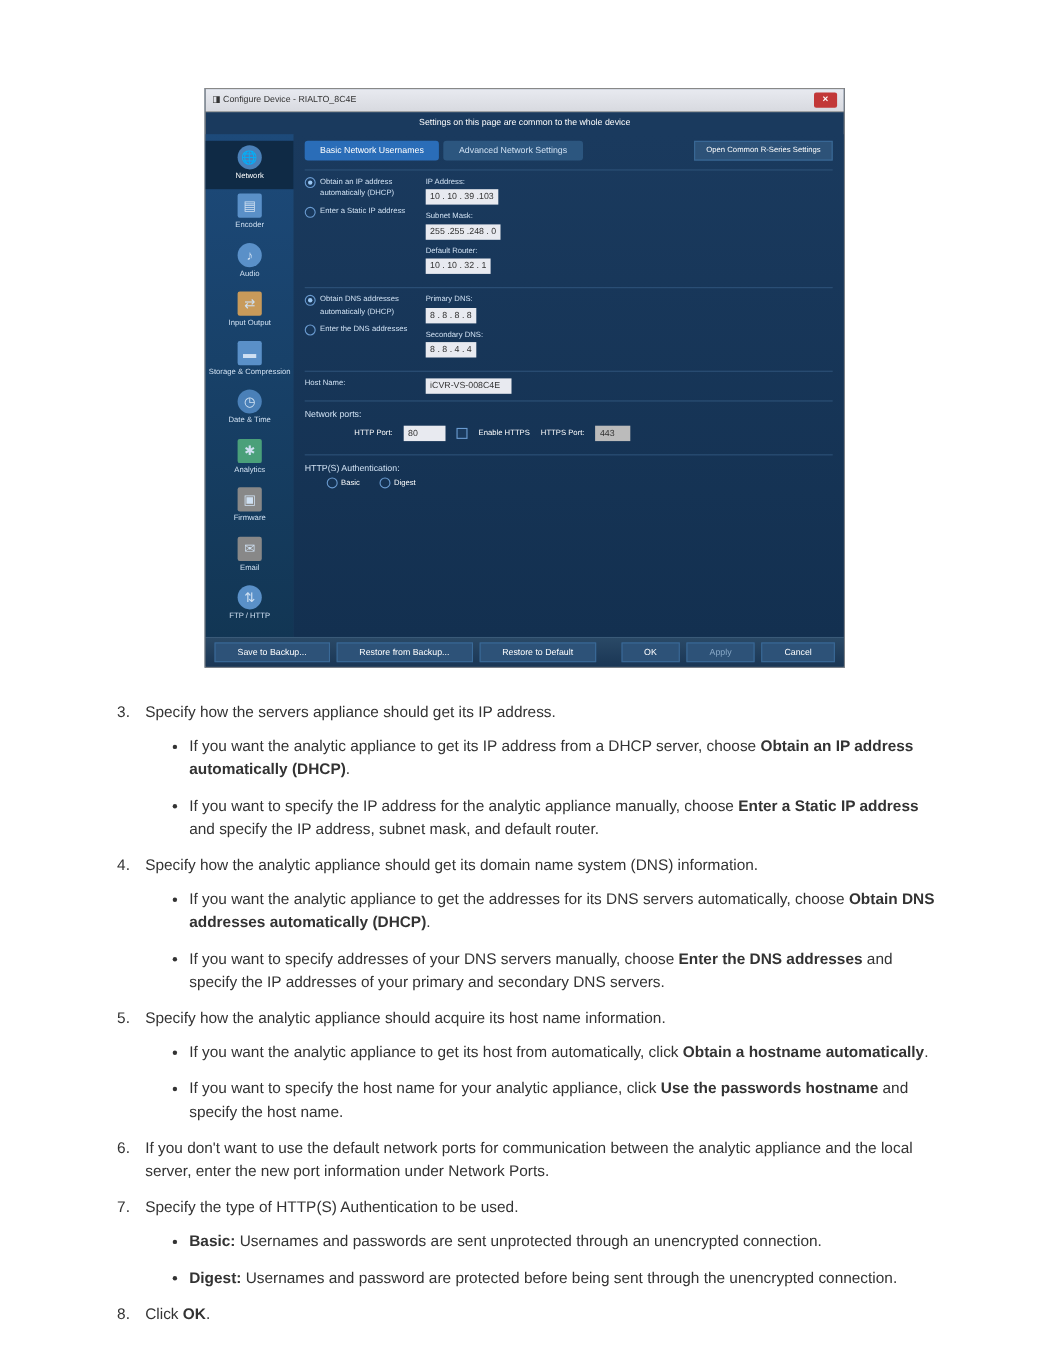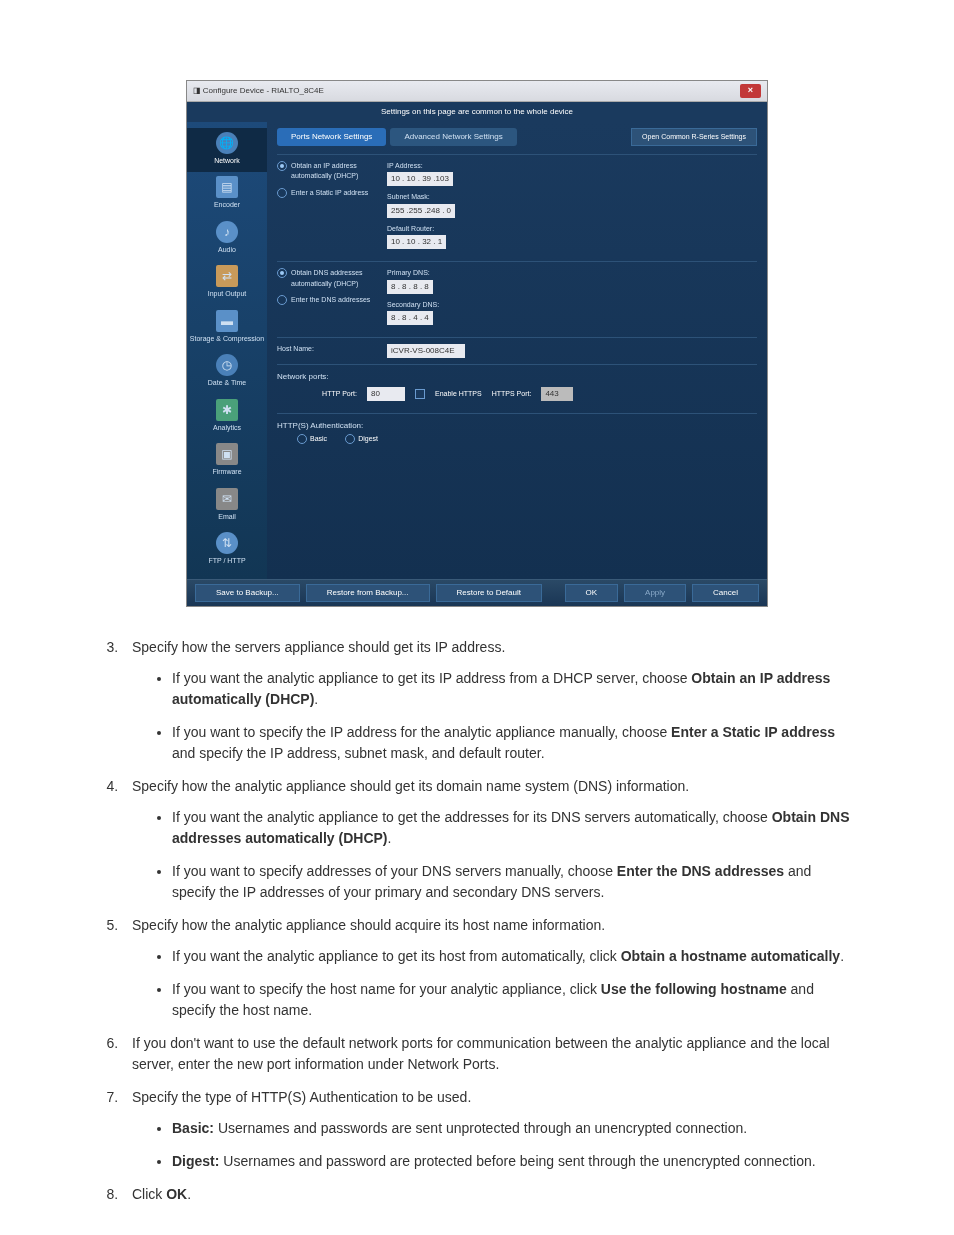--- a/index.html
+++ b/index.html
@@ -186,21 +186,21 @@
       <div class="sidetab"><div class="sideicon" style="background:#5a90c8;border-radius:2px">▬</div><span>Storage &amp; Compression</span></div>
       <div class="sidetab"><div class="sideicon">◷</div><span>Date &amp; Time</span></div>
       <div class="sidetab"><div class="sideicon" style="background:#4aa07a;border-radius:2px">✱</div><span>Analytics</span></div>
       <div class="sidetab"><div class="sideicon" style="background:#888;border-radius:2px">▣</div><span>Firmware</span></div>
       <div class="sidetab"><div class="sideicon" style="background:#888;border-radius:2px">✉</div><span>Email</span></div>
       <div class="sidetab"><div class="sideicon" style="background:#5a90c8">⇅</div><span>FTP / HTTP</span></div>
     </div>
     <div class="main">
       <div class="common-btn">Open Common R-Series Settings</div>
       <div class="tabs">
-        <div class="tab active">Ports Network Settings</div>
+        <div class="tab active">Basic Network Usernames</div>
         <div class="tab">Advanced Network Settings</div>
       </div>
 
       <div class="section">
         <div class="radios">
           <div class="radio-row">
               <span class="radio-dot sel"></span>
               <span>Obtain an IP address automatically (DHCP)</span>
             </div>
           <div class="radio-row">
@@ -279,21 +279,21 @@
   </li>
   <li><span>Specify how the analytic appliance should get its domain name system (DNS) information.</span>
     <ul class="sub">
       <li><span>If you want the analytic appliance to get the addresses for its DNS servers automatically, choose </span><b>Obtain DNS addresses automatically (DHCP)</b>.</li>
       <li><span>If you want to specify addresses of your DNS servers manually, choose </span><b>Enter the DNS addresses</b><span> and specify the IP addresses of your primary and secondary DNS servers.</span></li>
     </ul>
   </li>
   <li><span>Specify how the analytic appliance should acquire its host name information.</span>
     <ul class="sub">
       <li><span>If you want the analytic appliance to get its host from automatically, click </span><b>Obtain a hostname automatically</b>.</li>
-      <li><span>If you want to specify the host name for your analytic appliance, click </span><b>Use the following hostname</b><span> and specify the host name.</span></li>
+      <li><span>If you want to specify the host name for your analytic appliance, click </span><b>Use the passwords hostname</b><span> and specify the host name.</span></li>
     </ul>
   </li>
   <li><span>If you don't want to use the default network ports for communication between the analytic appliance and the local server, enter the new port information under Network Ports.</span></li>
   <li><span>Specify the type of HTTP(S) Authentication to be used.</span>
     <ul class="sub">
       <li><b>Basic:</b><span> Usernames and passwords are sent unprotected through an unencrypted connection.</span></li>
       <li><b>Digest:</b><span> Usernames and password are protected before being sent through the unencrypted connection.</span></li>
     </ul>
   </li>
   <li><span>Click </span><b>OK</b>.</li>

